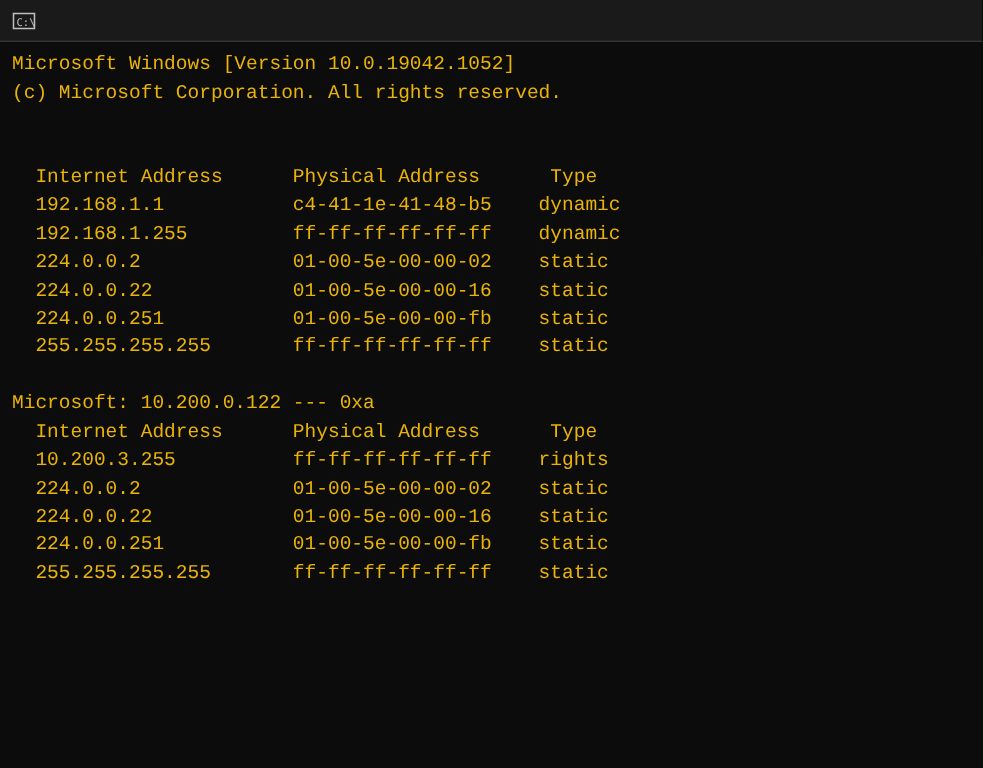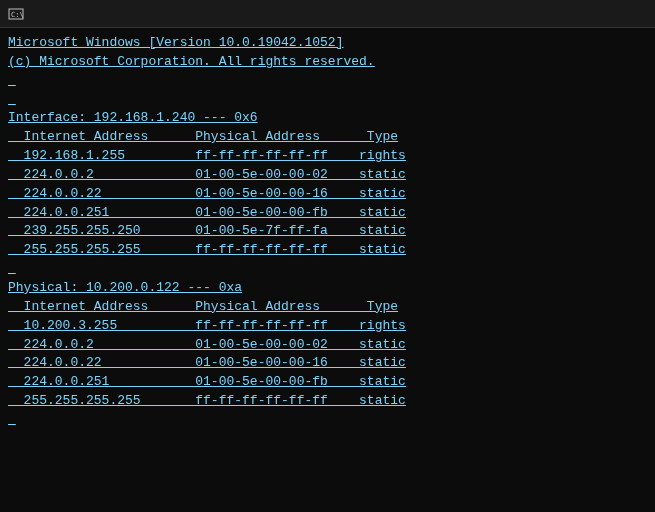--- a/index.html
+++ b/index.html
@@ -57,23 +57,22 @@
       font-family: 'Segoe UI', sans-serif;
     }
     .title-btn.close { font-size: 12px; }
 
     
     .terminal {
       background: #0c0c0c;
       padding: 6px 8px;
       height: calc(512px - 28px);
       overflow: hidden;
-      color: #7dd3fc;
+      color: #eab308;
       line-height: 1.45;
-      text-decoration: underline;
     }
     .line {
       white-space: pre;
       display: block;
     }
     .line.empty {
       height: 1.45em;
     }
     @keyframes blink {
       0%, 100% { opacity: 1; }
@@ -99,30 +98,29 @@
     <div class="title-btn close"></div>
   </div>
 </div>
 
 <div class="terminal">
   <div id="terminal-output">
       <div class="line">Microsoft Windows [Version 10.0.19042.1052]</div>
       <div class="line">(c) Microsoft Corporation. All rights reserved.</div>
       <div class="line empty"> </div>
       <div class="line empty"> </div>
-      <div class="line">Interface: 192.168.1.240 --- 0x6</div>
       <div class="line">  Internet Address      Physical Address      Type</div>
-      <div class="line">  192.168.1.255         ff-ff-ff-ff-ff-ff    rights</div>
+      <div class="line">  192.168.1.1           c4-41-1e-41-48-b5    dynamic</div>
+      <div class="line">  192.168.1.255         ff-ff-ff-ff-ff-ff    dynamic</div>
       <div class="line">  224.0.0.2             01-00-5e-00-00-02    static</div>
       <div class="line">  224.0.0.22            01-00-5e-00-00-16    static</div>
       <div class="line">  224.0.0.251           01-00-5e-00-00-fb    static</div>
-      <div class="line">  239.255.255.250       01-00-5e-7f-ff-fa    static</div>
       <div class="line">  255.255.255.255       ff-ff-ff-ff-ff-ff    static</div>
       <div class="line empty"> </div>
-      <div class="line">Physical: 10.200.0.122 --- 0xa</div>
+      <div class="line">Microsoft: 10.200.0.122 --- 0xa</div>
       <div class="line">  Internet Address      Physical Address      Type</div>
       <div class="line">  10.200.3.255          ff-ff-ff-ff-ff-ff    rights</div>
       <div class="line">  224.0.0.2             01-00-5e-00-00-02    static</div>
       <div class="line">  224.0.0.22            01-00-5e-00-00-16    static</div>
       <div class="line">  224.0.0.251           01-00-5e-00-00-fb    static</div>
       <div class="line">  255.255.255.255       ff-ff-ff-ff-ff-ff    static</div>
       <div class="line empty"> </div>
     </div>
 </div>
 

